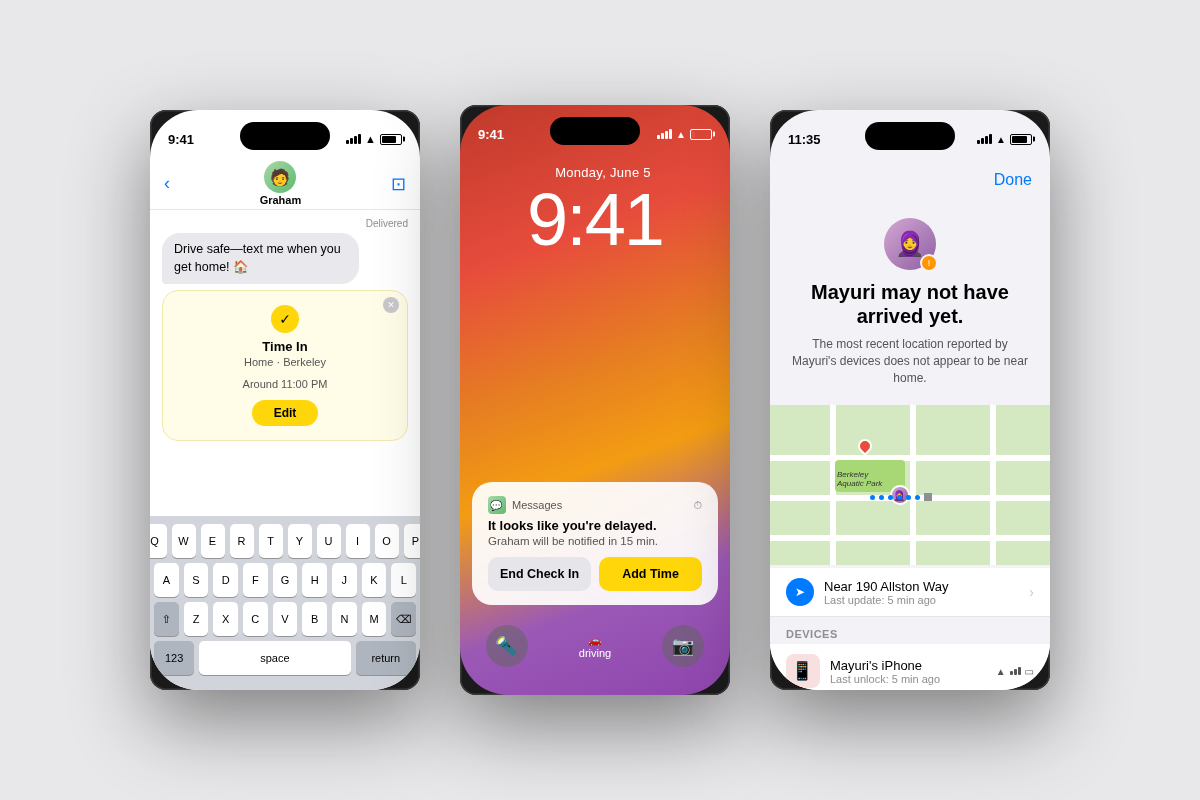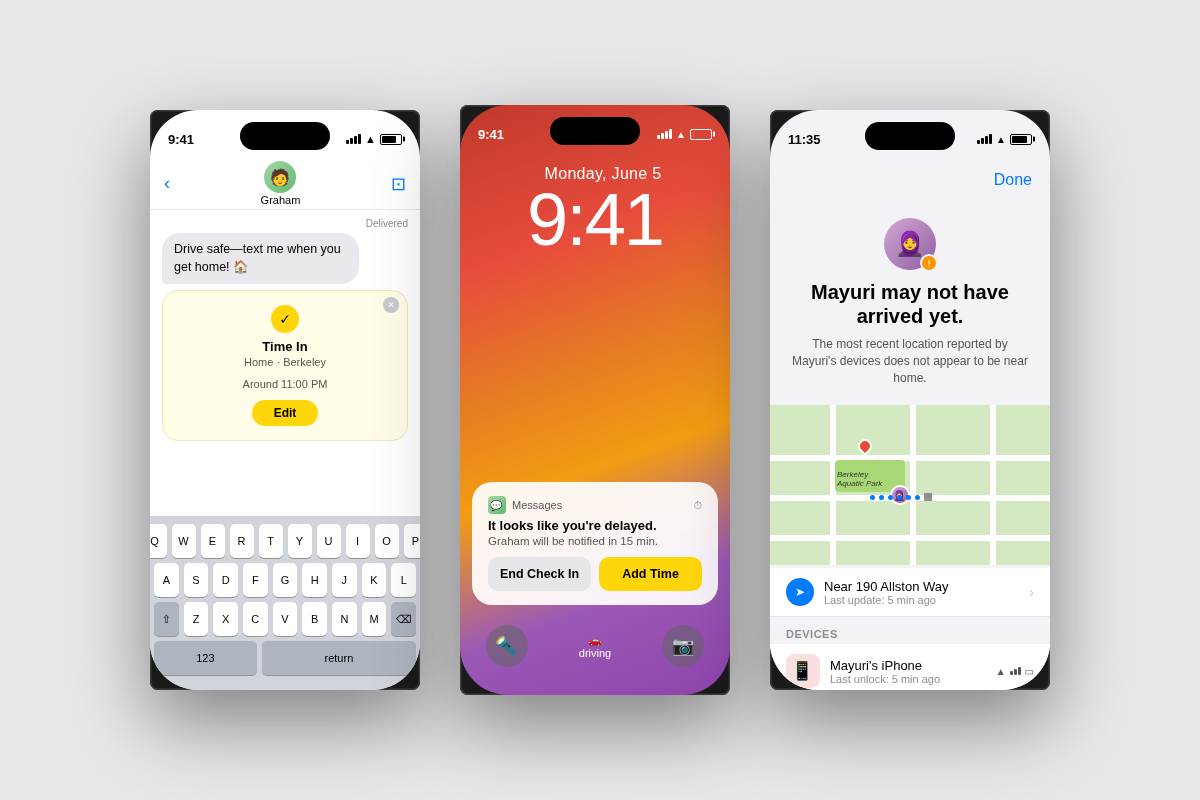--- a/index.html
+++ b/index.html
@@ -10,21 +10,21 @@
       display: flex;
       align-items: center;
       justify-content: center;
       gap: 40px;
       font-family: -apple-system, BlinkMacSystemFont, 'SF Pro Display', 'Helvetica Neue', sans-serif;
       overflow: hidden;
     }
 
     
     .phone {
-      border-radius: 8px;
+      border-radius: 16px;
       background: #1a1a1a;
       position: relative;
       box-shadow: 0 30px 80px rgba(0,0,0,0.45), inset 0 0 0 1.5px #3a3a3a;
       overflow: hidden;
     }
     .phone-left { width: 270px; height: 580px; }
     .phone-center { width: 270px; height: 590px; }
     .phone-right { width: 280px; height: 580px; }
 
     .phone-screen {
@@ -85,21 +85,21 @@
       align-items: center;
     }
     .contact-avatar {
       width: 32px; height: 32px;
       border-radius: 50%;
       background: linear-gradient(135deg, #a8d8a8, #5dba6e);
       display: flex; align-items: center; justify-content: center;
       font-size: 16px;
       margin-bottom: 1px;
     }
-    .contact-name { font-size: 11px; font-weight: 400; color: #000; }
+    .contact-name { font-size: 11px; font-weight: 700; color: #000; }
     .video-icon { color: #007AFF; font-size: 18px; }
 
     .imessage-body {
       position: absolute;
       top: 100px; left: 0; right: 0; bottom: 100px;
       padding: 8px 12px;
       overflow: hidden;
     }
 
     .delivered-label {
@@ -227,21 +227,21 @@
     
     .phone-center .phone-screen {
       background: linear-gradient(160deg, #c0392b 0%, #e74c3c 25%, #e67e22 45%, #f39c12 60%, #9b59b6 80%, #8e44ad 100%);
     }
 
     .lockscreen-date {
       position: absolute;
       top: 60px;
       left: 16px; right: 0;
       text-align: center;
-      font-size: 16px;
+      font-size: 13px;
       font-weight: 400;
       color: #fff;
       letter-spacing: 0.3px;
     }
     .lockscreen-time {
       position: absolute;
       top: 78px;
       left: 0; right: 0;
       text-align: center;
       font-size: 74px;
@@ -589,20 +589,21 @@
         <div class="kb-key">X</div>
         <div class="kb-key">C</div>
         <div class="kb-key">V</div>
         <div class="kb-key">B</div>
         <div class="kb-key">N</div>
         <div class="kb-key">M</div>
         <div class="kb-key dark">⌫</div>
       </div>
       <div class="kb-bottom-row kb-row">
         <div class="kb-key dark kb-num">123</div>
+        <div class="kb-key kb-space">space</div>
         <div class="kb-key dark kb-return">return</div>
       </div>
     </div>
   </div>
 </div>
 
 <div class="phone phone-center">
   <div class="phone-screen">
 
     <div class="dynamic-island"></div>

